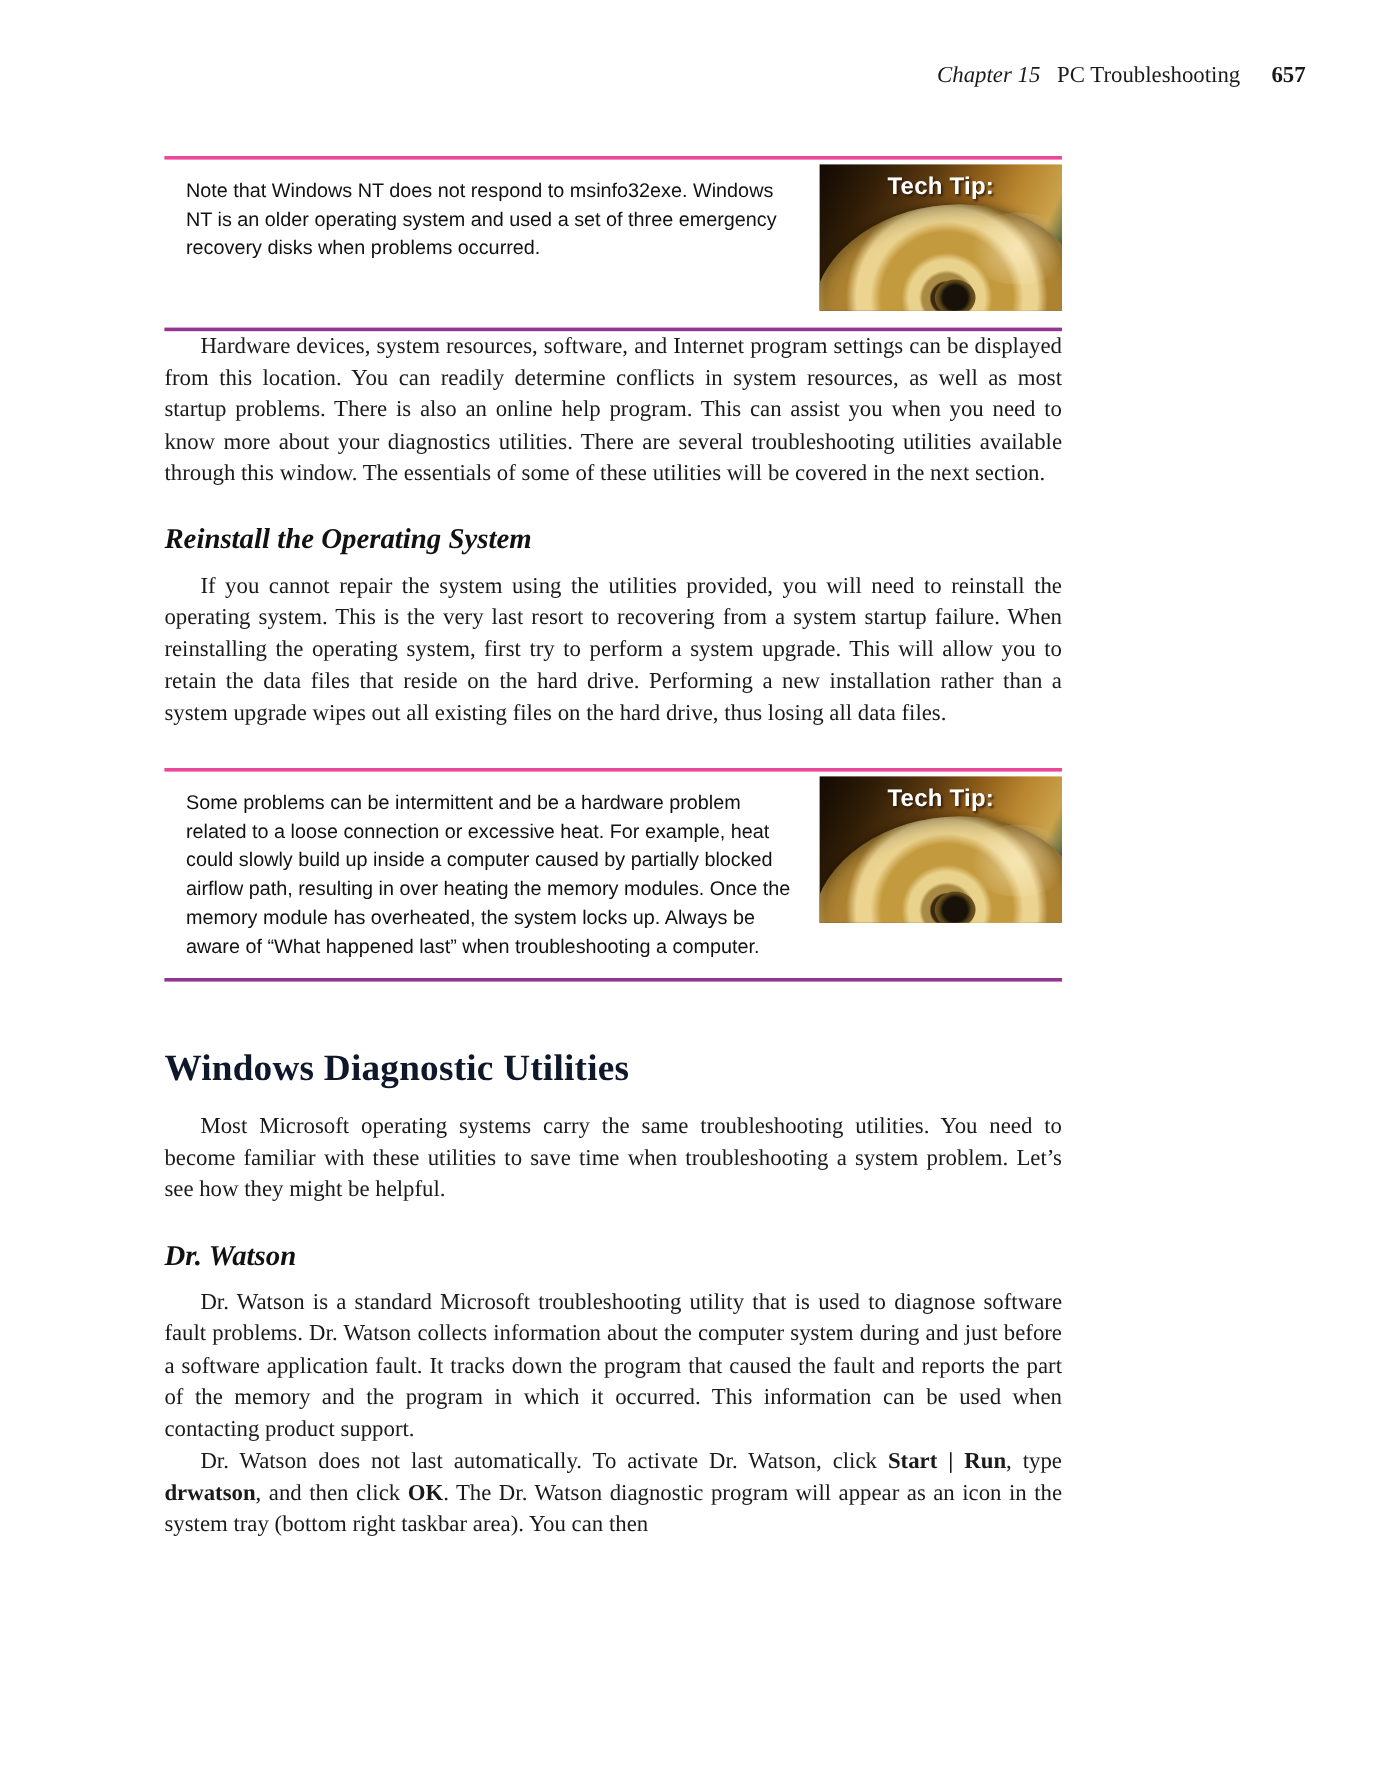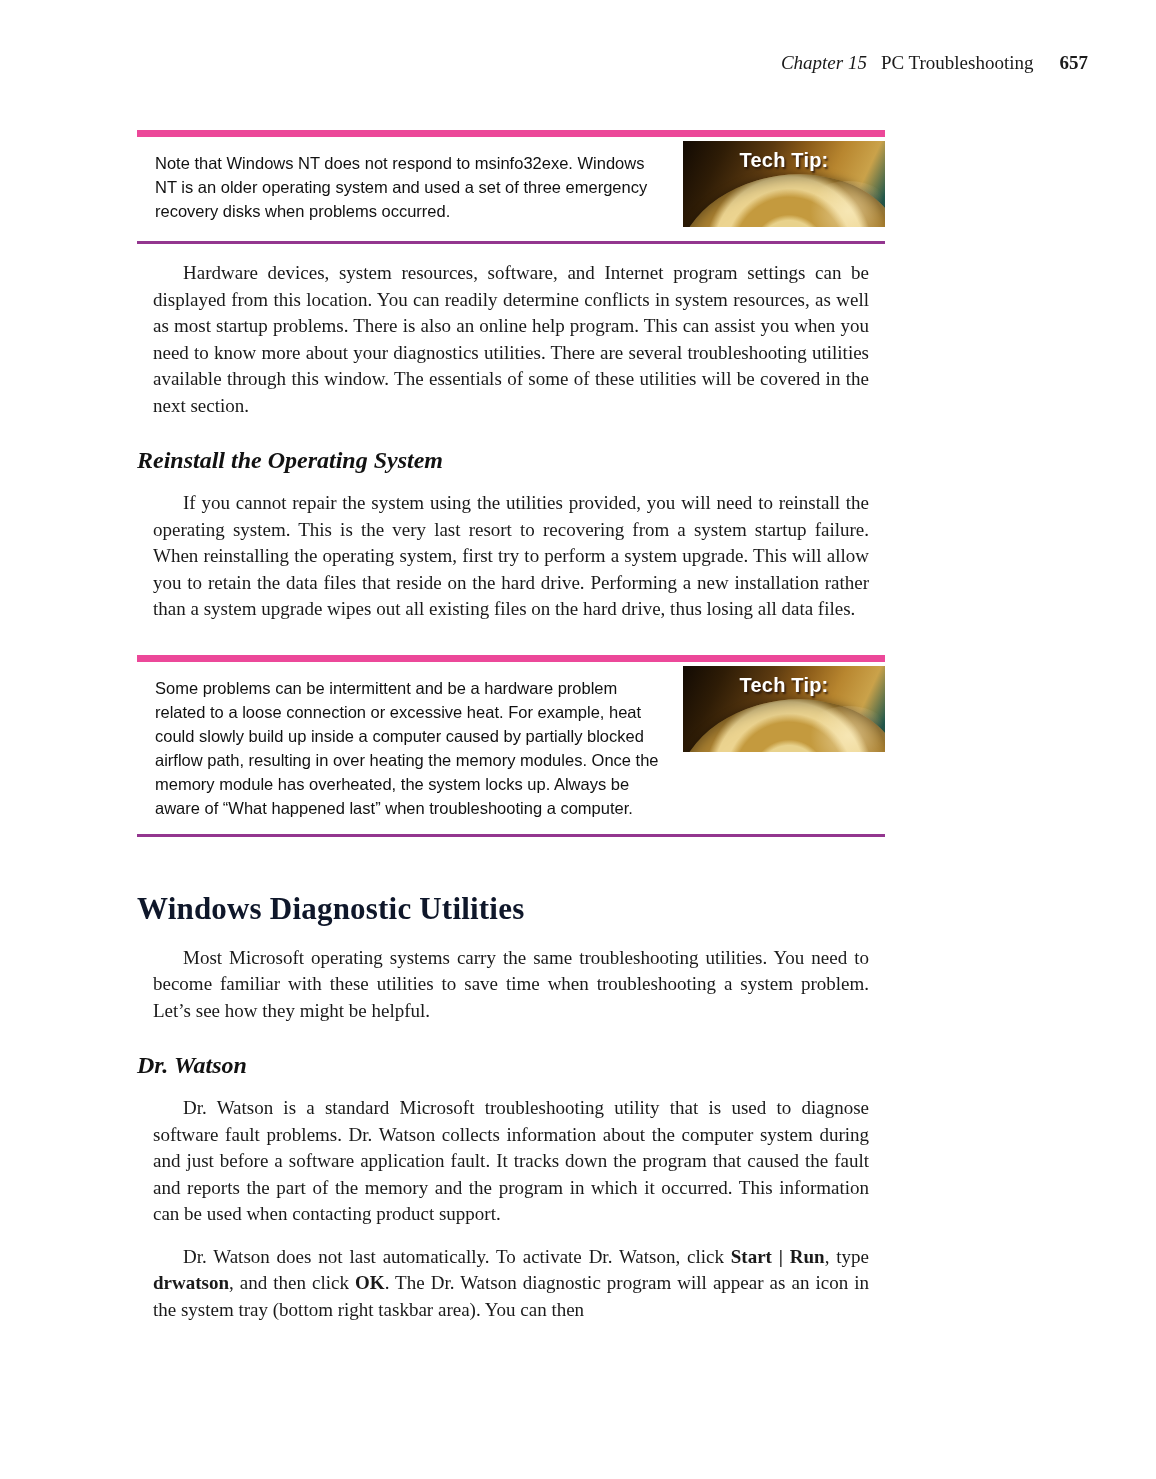--- a/index.html
+++ b/index.html
@@ -17,32 +17,32 @@
   .page-header .sep{display:inline-block;width:14px;}
   .page-header .sep2{display:inline-block;width:26px;}
   .page-header .pagenum{font-weight:bold;}
 
   .content{
     position:absolute;left:137px;top:110px;width:748px;
   }
 
   
   .tech-tip{
-    border-top:7px solid #ec4899;
+    border-top:3px solid #ec4899;
     border-bottom:3px solid #93368F;
     padding:4px 0 14px 0;
     display:flex;justify-content:space-between;align-items:flex-start;
   }
   .tech-tip .tip-text{
     font-family:"Liberation Sans", sans-serif;
     font-size:16.5px;line-height:24px;color:#111;
     width:510px;padding:10px 0 0 18px;
   }
   .tip-image{
-    position:relative;width:202px;height:86px;overflow:hidden;
+    position:relative;width:202px;height:122px;overflow:hidden;
     background:linear-gradient(115deg,#120a03 0%,#2e1c06 18%,#5a3910 38%,#8a5a18 52%,#b8862f 68%,#caa24a 82%,#21584b 94%,#2a6a5a 100%);
     flex:0 0 auto;
     text-decoration:underline;
   }
   .tip-image .disc{
     position:absolute;left:-6px;top:34px;width:226px;height:168px;border-radius:50%;
     background:radial-gradient(circle at 50% 46%,
       #3a2a10 0 9%,
       #a98a44 10% 14%,
       #e8d28c 16% 22%,
@@ -65,21 +65,21 @@
   .tip-label{
     position:absolute;top:8px;left:0;width:100%;text-align:center;
     font-family:"Liberation Sans", sans-serif;
     font-weight:bold;font-size:20px;color:#ffffff;
     text-shadow:1.5px 1.5px 2px rgba(40,20,10,.85);
     letter-spacing:.2px;
   }
 
   
   p.body{
-    font-size:19px;line-height:26.5px;margin:16px;text-align:justify;
+    font-size:19px;line-height:26.5px;margin:0;text-align:justify;
     text-indent:30px;
   }
   .after-tip{margin-top:26px;}
   h2.section{
     font-size:24px;font-weight:bold;font-style:italic;color:#121212;
     margin:28px 0 12px 0;
   }
   h1.major{
     font-size:31px;font-weight:bold;color:#0f172a;
     margin:54px 0 18px 0;letter-spacing:.2px;

